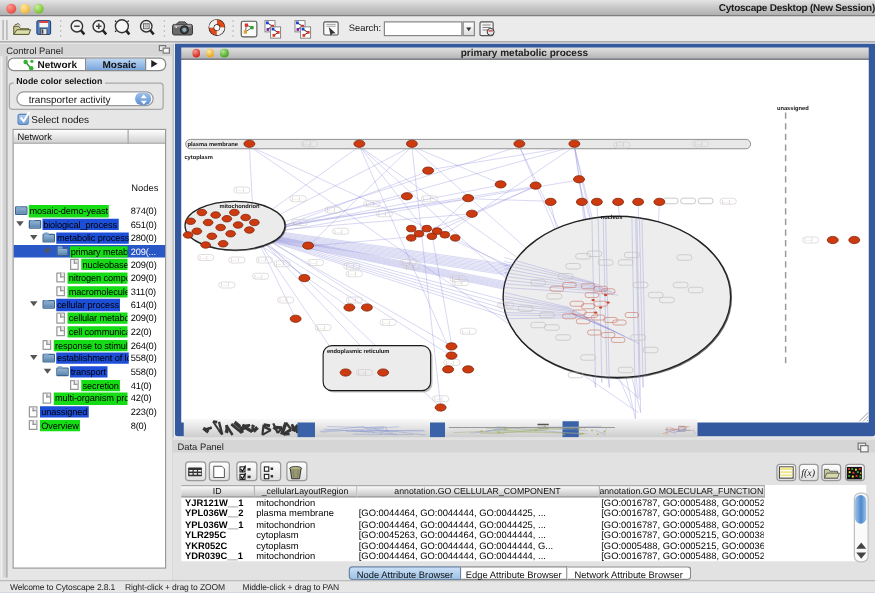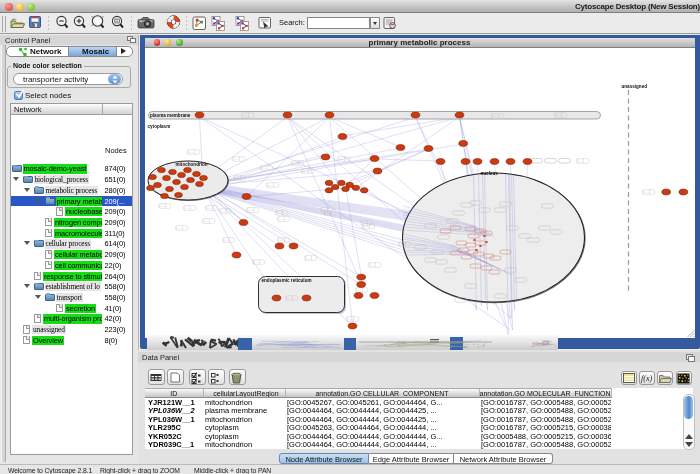--- a/index.html
+++ b/index.html
@@ -51,21 +51,21 @@
 #treehead .c2 { position:absolute; left:94px; top:1px; font-size:7.5px; color:#111;margin-top:41px; }
 #treehead .sep { position:absolute; left:91px; top:0; width:1px; height:11px; background:#a8a8a8; }
 .trow { position:absolute; left:0; width:121px; height:10.7px; font-size:7.4px; letter-spacing:-0.1px;margin-top:48px; }
 .tri { position:absolute; top:2.8px; width:0; height:0;
   border-left:3.2px solid transparent; border-right:3.2px solid transparent;
   border-top:4.5px solid #555; }
 .hl { position:absolute; top:0.8px; height:9.2px; line-height:9.2px;
   padding:0 1px; color:#000; white-space:nowrap; overflow:hidden; }
 .num { position:absolute; left:93.5px; top:0.8px; font-size:7.4px; color:#000; line-height:9.2px;}
 .g { background:#16dc16; }
-.r { background:#e5e5e5;font-family:Liberation Serif, serif; }
+.r { background:#1d4ed8; }
 .fold { position:absolute; width:10px; height:7px; top:1.8px;
   background:linear-gradient(180deg,#92b4d4,#5c86b0); border:0.5px solid #3a6390; border-radius:1px; }
 .fold:before { content:""; position:absolute; left:0px; top:-1.5px; width:4.5px; height:2px;
   background:#7ba2c8; border-radius:1px 1px 0 0; }
 .file { position:absolute; width:7px; height:8.5px; top:0.8px; background:#fdfdfd;
   border:0.6px solid #999; border-radius:0.5px; }
 .file:before { content:""; position:absolute; right:-0.5px; top:-0.5px; width:2.5px; height:2.5px;
   background:#e6e6e6; border-left:0.6px solid #999; border-bottom:0.6px solid #999; }
 
 #frame { left:140px; top:35px; width:560px; height:314px; background:#35599e; border-radius:0 0 2px 2px;}
@@ -825,23 +825,22 @@
   <div id="dphead">
       <div class="t">Data Panel</div>
     </div>
   <div id="dtable">
 <div class="dth" style="left:0px;width:58.5px;">ID</div>
 <div class="dth" style="left:58.5px;width:82px;">_cellularLayoutRegion</div>
 <div class="dth" style="left:140.5px;width:194px;">annotation.GO CELLULAR_COMPONENT</div>
 <div class="dth" style="left:334.5px;width:132px;">annotation.GO MOLECULAR_FUNCTION</div>
 <div class="drow" style="left:3px;top:10.5px;font-weight:bold;">YJR121W__1</div>
 <div class="drow" style="left:60px;top:10.5px;">mitochondrion</div>
-<div class="drow" style="left:142px;top:10.5px;width:192px;overflow:hidden;">[GO:0045267, GO:0045261, GO:0044464, G...</div>
 <div class="drow" style="left:336px;top:10.5px;width:130px;overflow:hidden;">[GO:0016787, GO:0005488, GO:0005215, G...</div>
-<div class="drow" style="left:3px;top:19.0px;font-weight:bold;font-style:italic;">YPL036W__2</div>
+<div class="drow" style="left:3px;top:19.0px;font-weight:bold;">YPL036W__2</div>
 <div class="drow" style="left:60px;top:19.0px;">plasma membrane</div>
 <div class="drow" style="left:142px;top:19.0px;width:192px;overflow:hidden;">[GO:0044464, GO:0044444, GO:0044425, ...</div>
 <div class="drow" style="left:336px;top:19.0px;width:130px;overflow:hidden;">[GO:0016787, GO:0005488, GO:0005215, G...</div>
 <div class="drow" style="left:3px;top:27.6px;font-weight:bold;">YPL036W__1</div>
 <div class="drow" style="left:60px;top:27.6px;">mitochondrion</div>
 <div class="drow" style="left:142px;top:27.6px;width:192px;overflow:hidden;">[GO:0044464, GO:0044444, GO:0044425, ...</div>
 <div class="drow" style="left:336px;top:27.6px;width:130px;overflow:hidden;">[GO:0016787, GO:0005488, GO:0005215, G...</div>
 <div class="drow" style="left:3px;top:36.1px;font-weight:bold;">YLR295C</div>
 <div class="drow" style="left:60px;top:36.1px;">cytoplasm</div>
 <div class="drow" style="left:142px;top:36.1px;width:192px;overflow:hidden;">[GO:0045263, GO:0044464, GO:0044444, ...</div>

